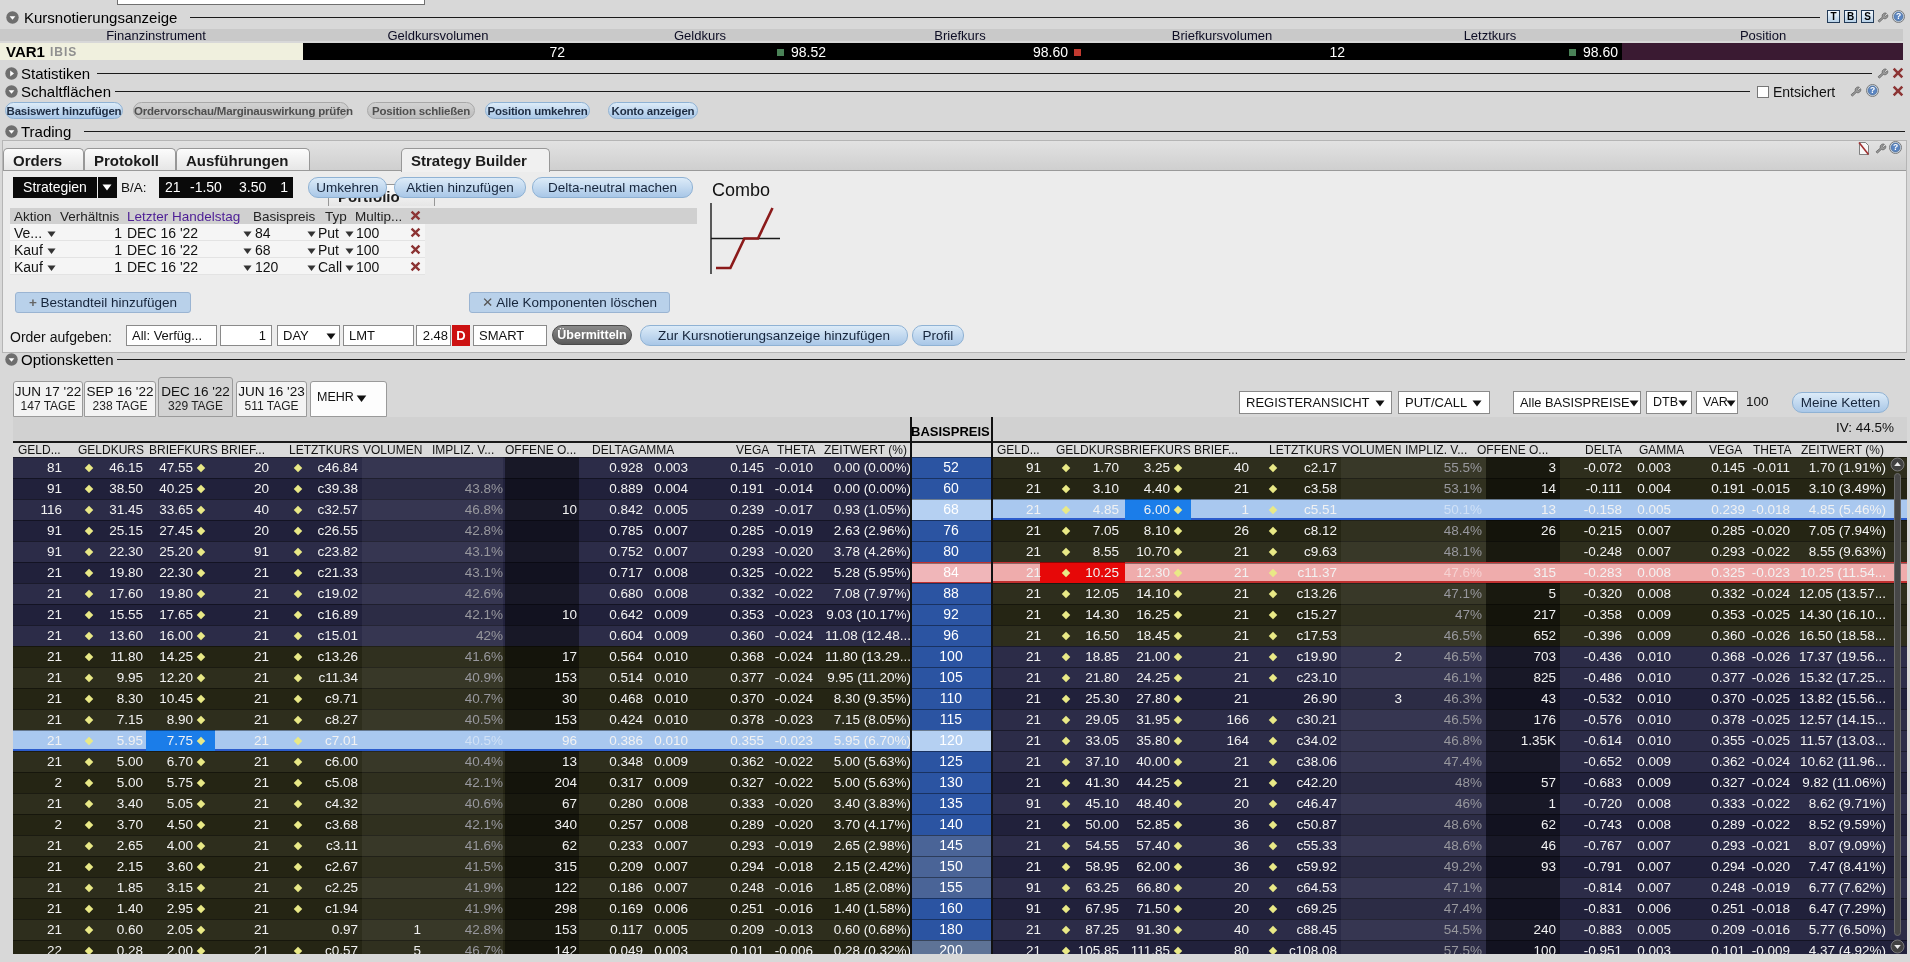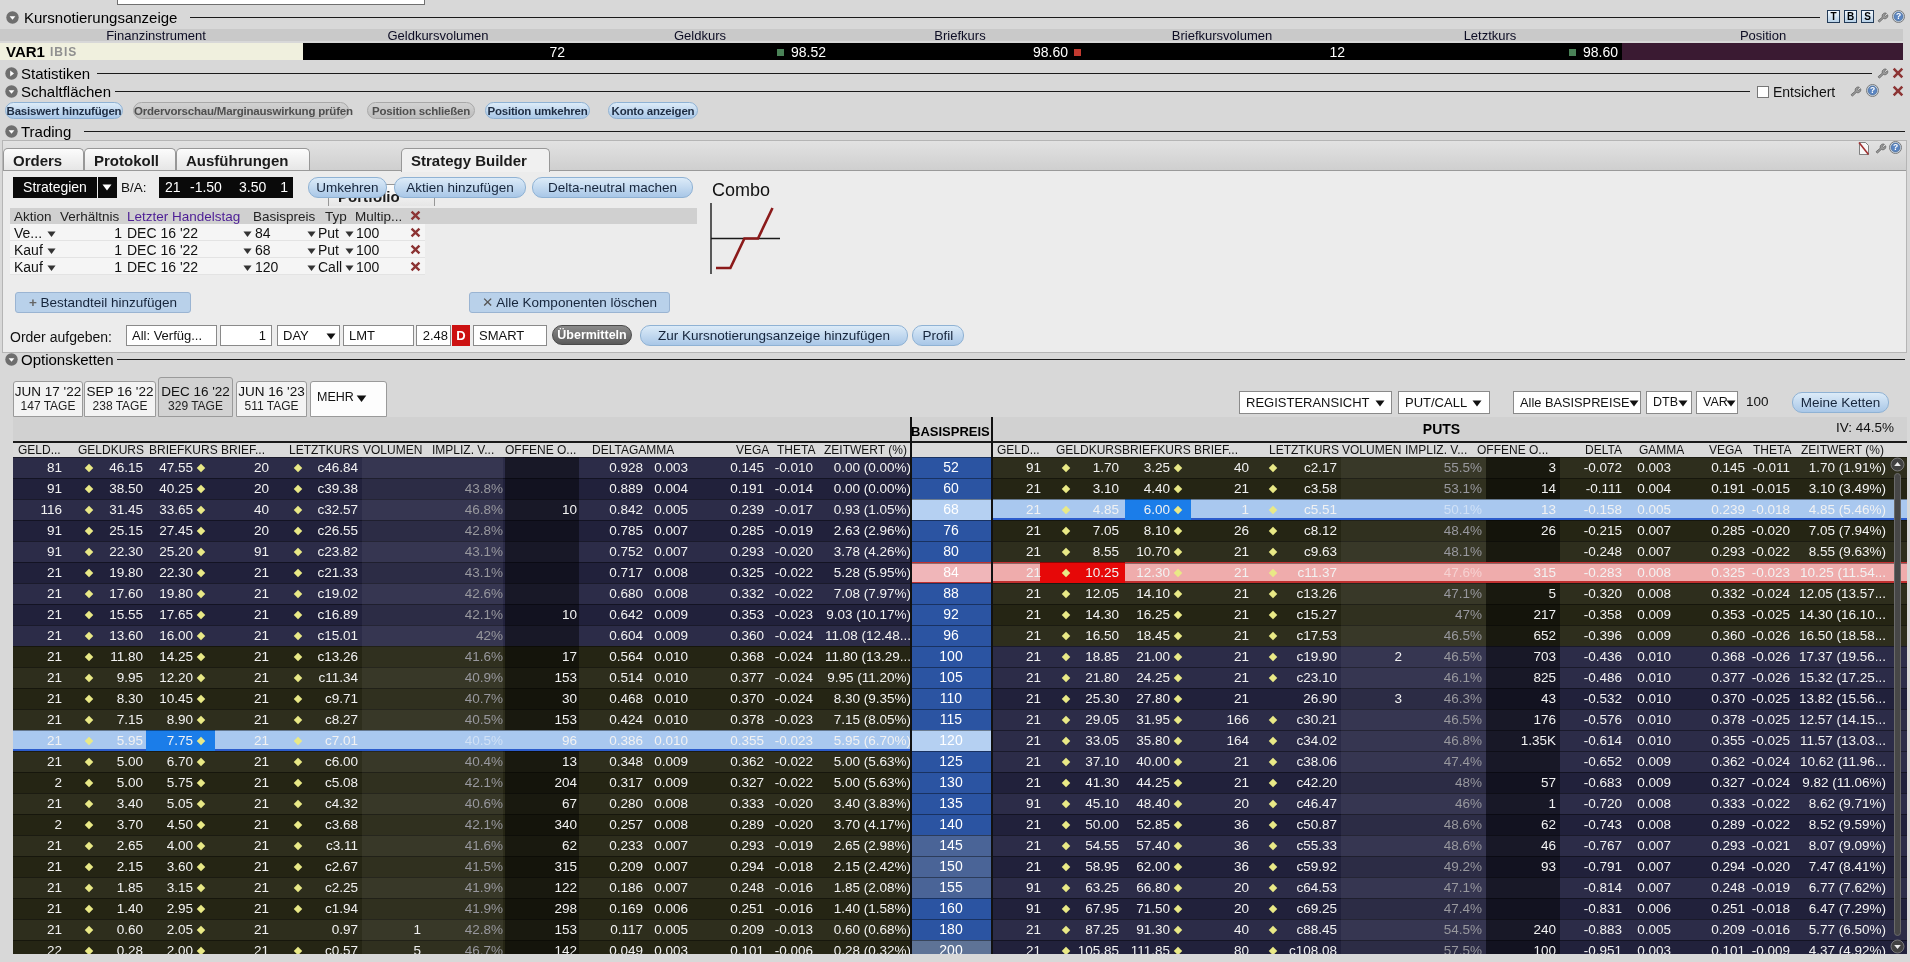--- a/index.html
+++ b/index.html
@@ -311,21 +311,20 @@
       <span style="position:absolute;left:6px">VAR</span>
     </div>
 <svg class="ic" style="left:1726px;top:400px" width="10" height="7" viewBox="0 0 10 7">
       <path d="M0.5 0.5 h9 l-4.5 6 z" fill="#111"></path>
     </svg>
 <div class="abs" style="left:1746px;top:394px;font-size:13.5px;color:#111">100</div>
 <div class="pill2" style="left:1792px;top:392px;width:97px;line-height:20px">Meine Ketten</div>
 <div class="abs" style="left:13px;top:417px;width:1894px;height:24px;background:#d1d1d1"></div>
 <div class="abs" style="left:13px;top:441px;width:1894px;height:2px;background:#1a1a1a"></div>
 <div class="abs" style="left:13px;top:443px;width:1894px;height:14px;background:#dadada"></div>
-<div class="abs" style="left:993px;top:421px;width:897px;text-align:center;font-weight:bold;font-size:14px;color:#000">PUTS</div>
 <div class="abs" style="left:911px;top:424px;width:80px;font-size:13px;font-weight:bold;color:#000">BASISPREIS</div>
 <div class="abs" style="right:16px;top:420px;font-size:13.5px;color:#111">IV: 44.5%</div>
 <div class="ch" style="left:18px;top:443px">GELD...</div>
 <div class="ch" style="left:78px;top:443px">GELDKURS</div>
 <div class="ch" style="left:149px;top:443px">BRIEFKURS</div>
 <div class="ch" style="left:221px;top:443px">BRIEF...</div>
 <div class="ch" style="left:289px;top:443px">LETZTKURS</div>
 <div class="ch" style="left:363px;top:443px">VOLUMEN</div>
 <div class="ch" style="left:432px;top:443px">IMPLIZ. V...</div>
 <div class="ch" style="left:505px;top:443px">OFFENE O...</div>

